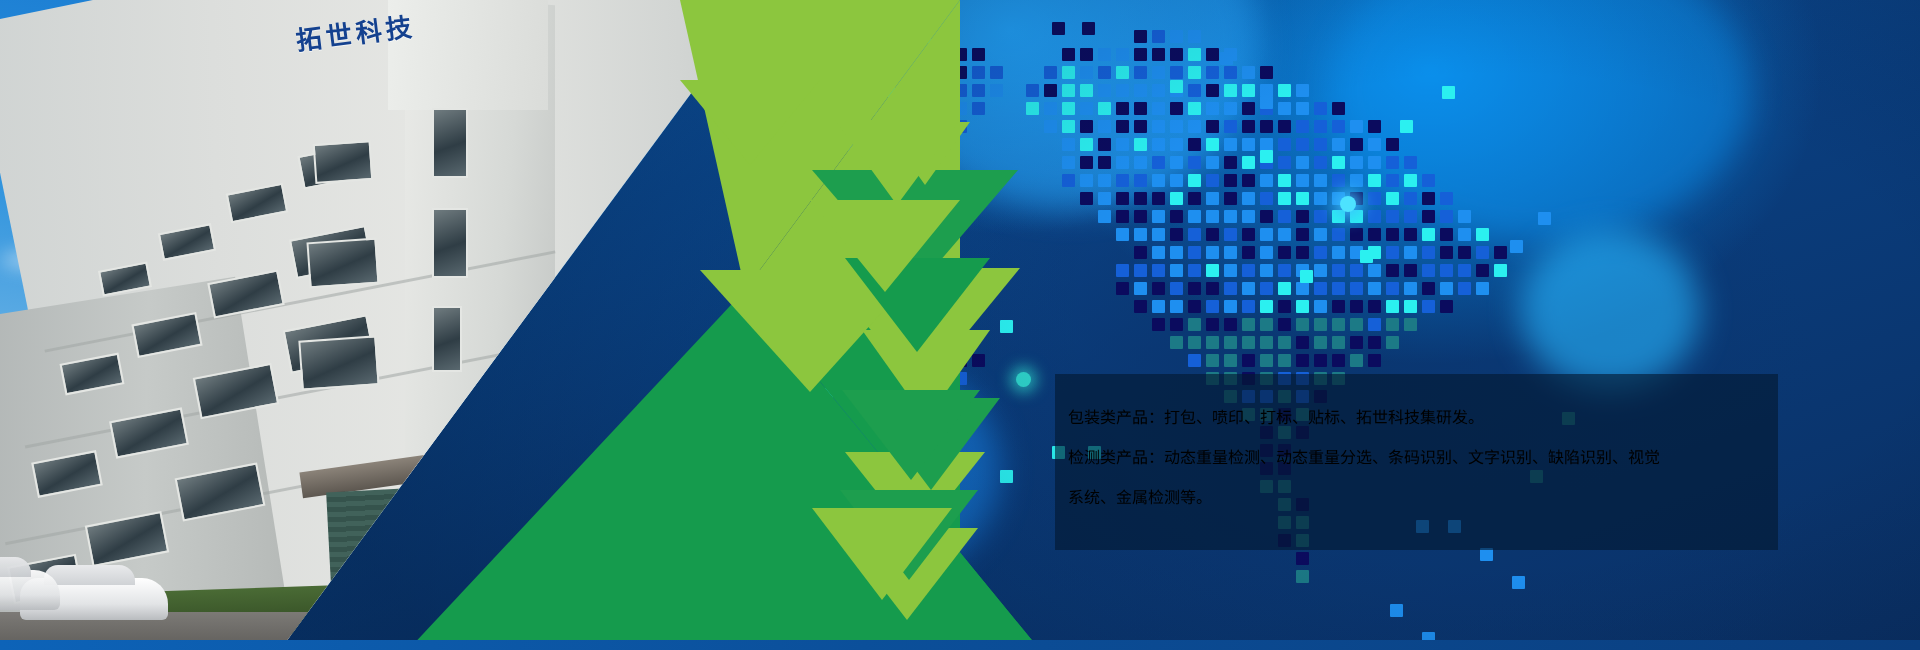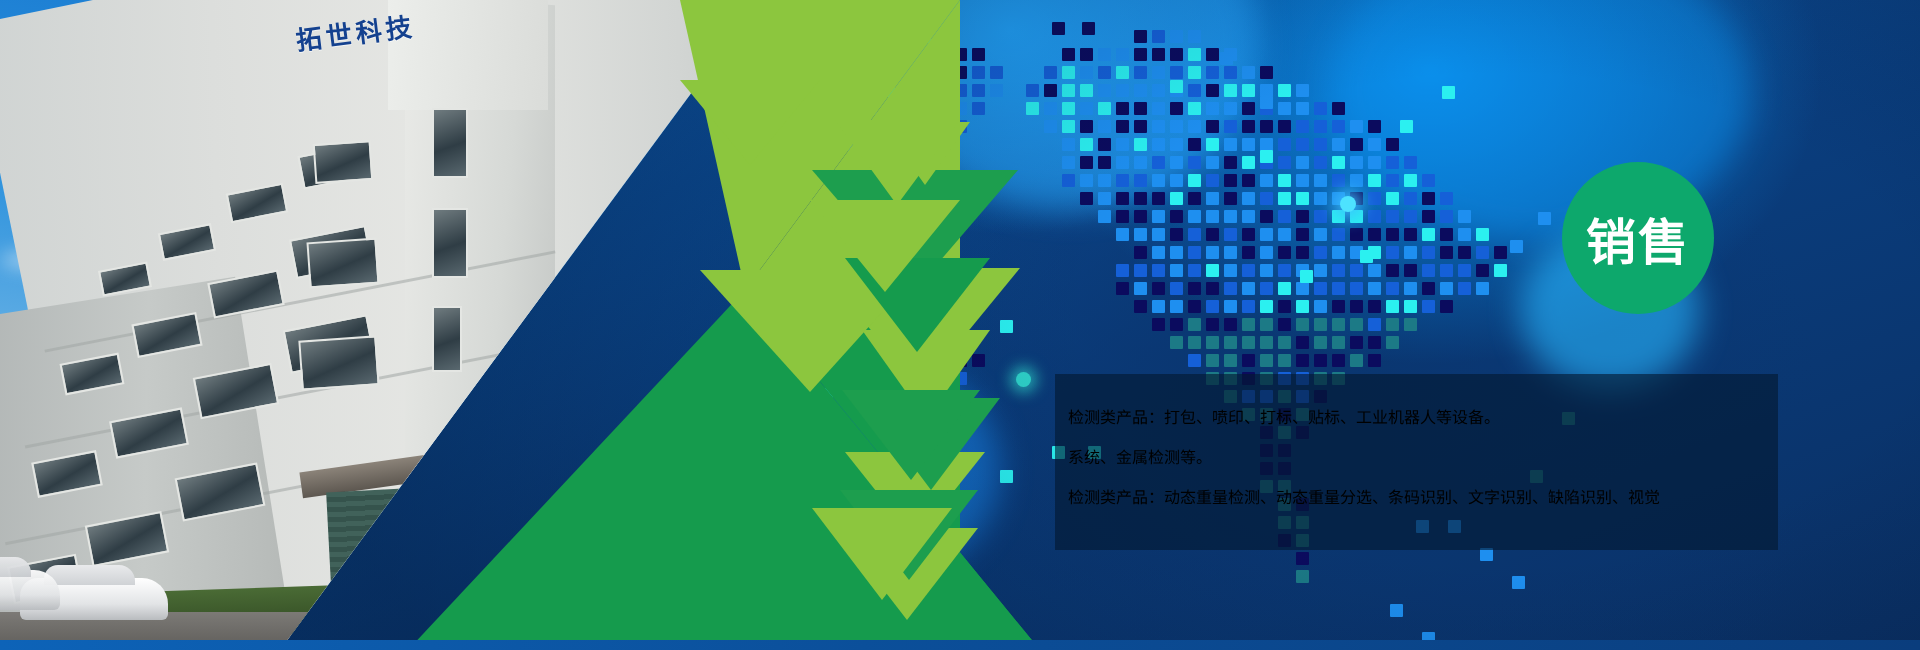--- a/index.html
+++ b/index.html
@@ -767,25 +767,22 @@
   </svg>
 
   <svg class="tri" style="left:660px;top:60px;" width="420" height="560" viewBox="0 0 420 560">
     <polygon points="20,20 160,20 90,105" fill="#8CC63E"></polygon>
     <polygon points="150,140 300,140 225,232" fill="#8CC63E"></polygon>
     <polygon points="182,330 320,330 251,420" fill="#1D9E4E"></polygon>
     <polygon points="180,430 318,430 249,520" fill="#1D9E4E"></polygon>
     <polygon points="152,448 292,448 222,540" fill="#8CC63E"></polygon>
   </svg>
 
-  <div class="pill" style="left:1562px;top:162px;width:152px;height:152px;font-size:50px;background:#0DA86C;">
-    <span>销售</span>
-  </div>
 
   <div class="textbox"></div>
   <div class="textpad">
-    <p>检测类产品：打包、喷印、打标、贴标、工业机器人等设备。</p>
+    <p>包装类产品：打包、喷印、打标、贴标、拓世科技集研发。</p>
+    <p>检测类产品：动态重量检测、动态重量分选、条码识别、文字识别、缺陷识别、视觉</p>
     <p>系统、金属检测等。</p>
-    <p>检测类产品：动态重量检测、动态重量分选、条码识别、文字识别、缺陷识别、视觉</p>
   </div>
 
   <div class="bottom-strip"></div>
 </div>
 
 </body></html>

